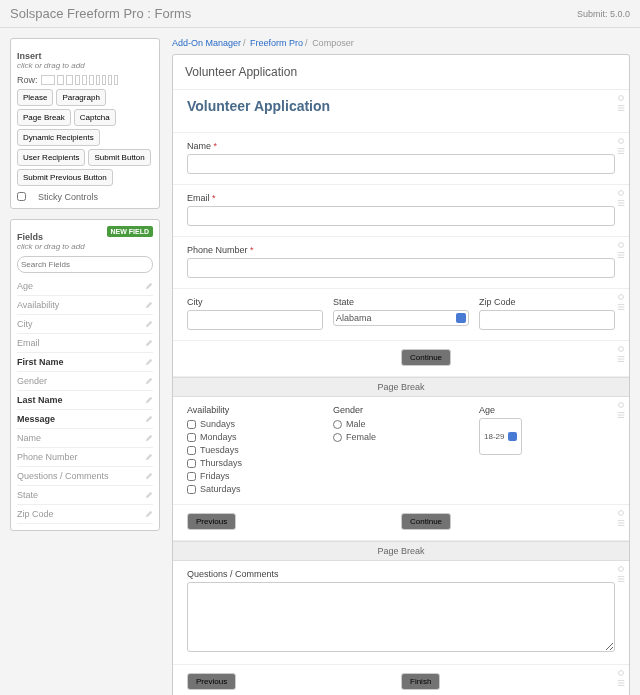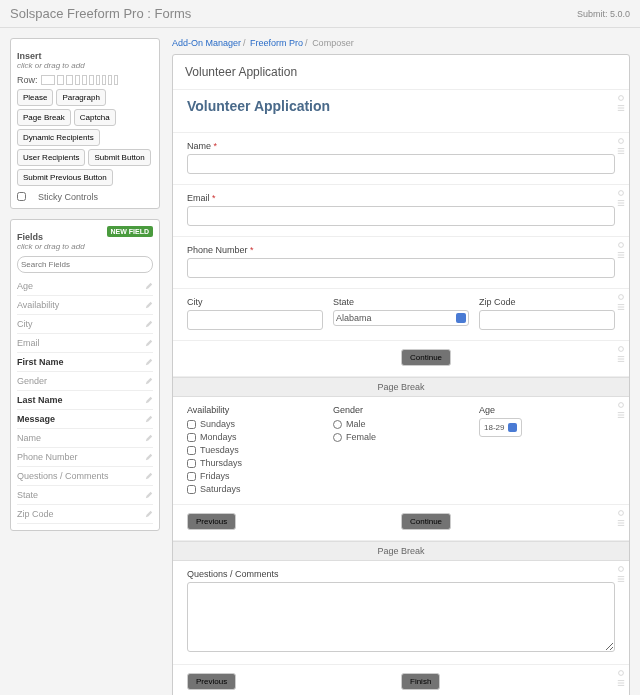--- a/index.html
+++ b/index.html
@@ -49,21 +49,21 @@
 .lbl{font-size:9px;color:#444;font-weight:normal;margin-bottom:3px;display:block}
 .req{color:#c33}
 .txt{width:100%;border:1px solid #ccc;border-radius:3px;padding:4px;font-size:9px}
 .cols3{display:flex;gap:10px}
 .cols3>div{flex:1;position:relative}
 .small-btn{border:1px solid #ccc;background:#737373;border-radius:3px;padding:3px 8px;font-size:8px;cursor:pointer}
 .pgbreak{background:#eee;text-align:center;font-size:9px;color:#666;padding:4px;border-top:1px solid #ddd;border-bottom:1px solid #ddd}
 .opts{display:flex;flex-direction:column;gap:3px;margin-top:4px}
 .opt{display:flex;align-items:center;gap:4px;font-size:9px;color:#555}
 .opt input{width:9px;height:9px}
-.age-sel{border:1px solid #ccc;border-radius:3px;padding:4px 4px;font-size:8px;position:relative;display:inline-flex;align-items:center}
+.age-sel{border:1px solid #ccc;border-radius:3px;padding:13px 4px;font-size:8px;position:relative;display:inline-flex;align-items:center}
 .age-sel::after{content:"";width:9px;height:9px;background:#4a7bd4;border-radius:2px;margin-left:4px}
 .ta{width:100%;border:1px solid #ccc;border-radius:3px;height:70px;resize:vertical;font-size:9px;padding:4px}
 .nav-row{display:flex}
 .nav-row .half{flex:1}
 .continue-block{text-align:left}
 </style>
 </head>
 <body>
 
 <div class="header">

